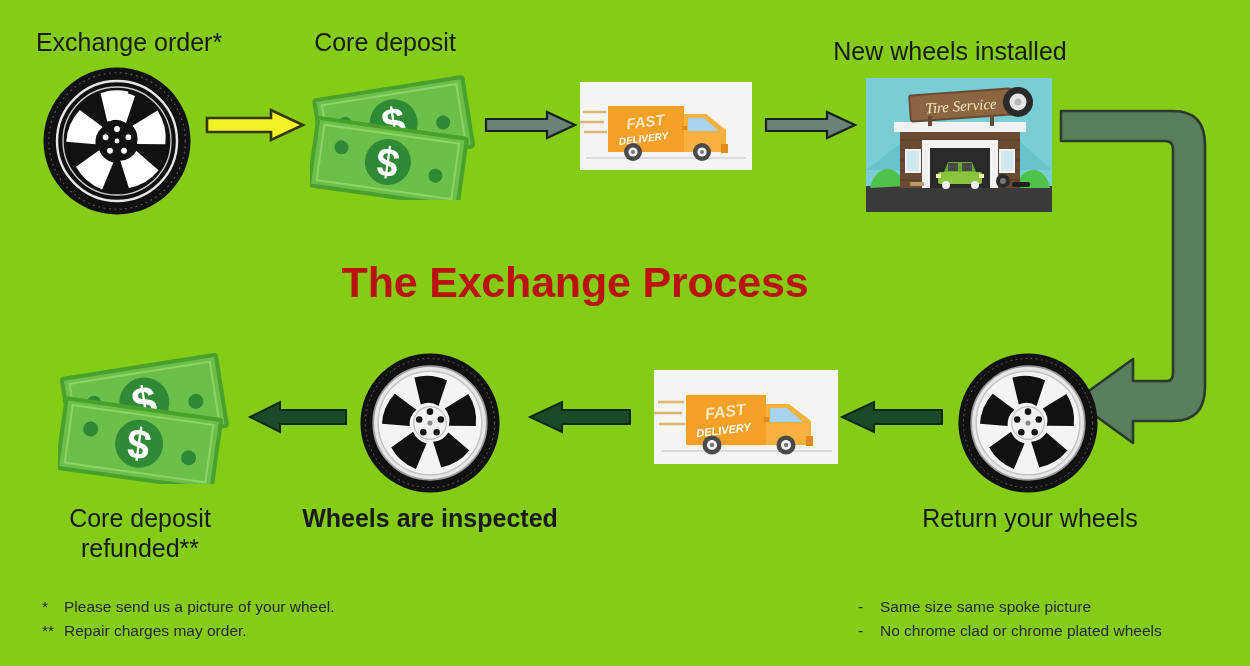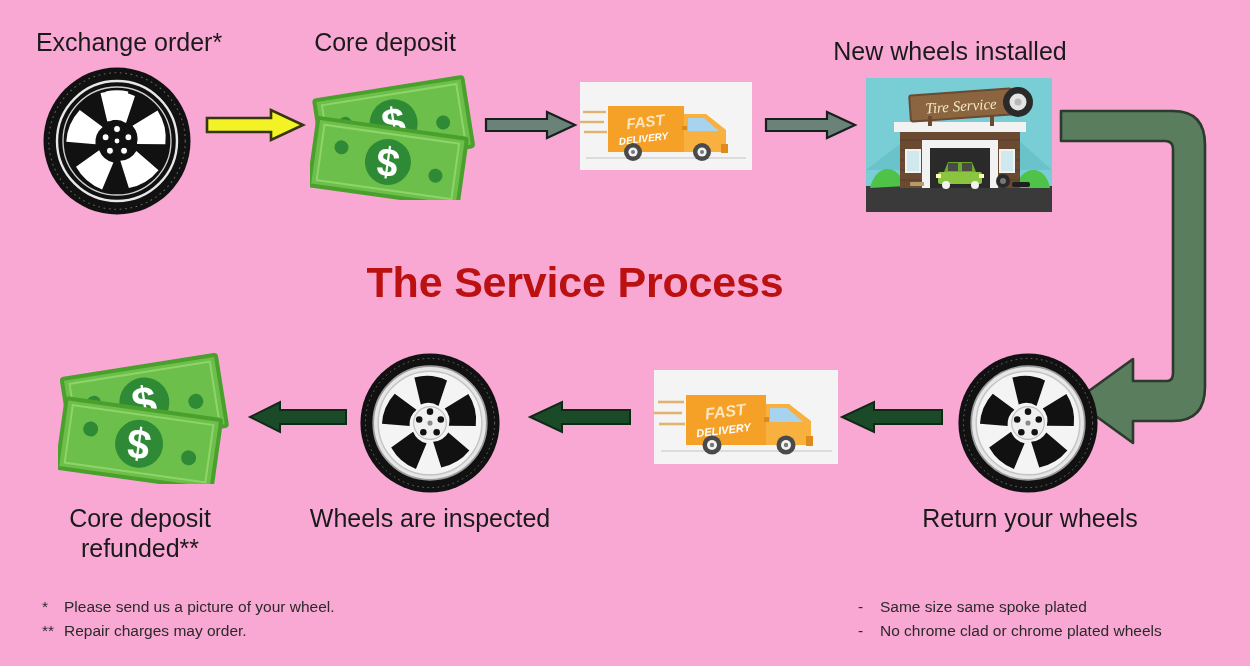--- a/index.html
+++ b/index.html
@@ -7,21 +7,21 @@
     padding: 0;
     background: #ffffff;
   }
   body {
     font-family: "Liberation Sans", sans-serif;
   }
   #canvas {
     position: relative;
     width: 1250px;
     height: 666px;
-    background: #f9a8d4;
+    background: #84cc16;
     overflow: hidden;
   }
   .abs { position: absolute; }
 
   .label {
     color: #1a1a1a;
     font-size: 25px;
     font-weight: 400;
     line-height: 1.18;
     text-align: center;
@@ -265,21 +265,21 @@
                L 78,276
                L 112,276
                Q 118,276 118,268
                L 118,44
                Q 118,36 110,36
                L 6,36
                Z" fill="#5a7d5e" stroke="#2a3a2c" stroke-width="2.6" stroke-linejoin="round"></path>
     </svg>
   </div>
 
-  <div class="abs title" style="left:0px; top:258px; width:1150px; text-align:center;">The Service Process</div>
+  <div class="abs title" style="left:0px; top:258px; width:1150px; text-align:center;">The Exchange Process</div>
 
   <div class="money" style="left:58px; top:352px; width:178px; height:132px;">
     <svg viewBox="0 0 178 132">
       <g transform="rotate(-9 89 48)">
         <rect x="8" y="14" width="156" height="72" rx="2" fill="#6cbf4a" stroke="#4aa02c" stroke-width="4"></rect>
         <rect x="15" y="20" width="142" height="60" fill="none" stroke="#8fd46a" stroke-width="2"></rect>
         <circle cx="86" cy="50" r="25" fill="#2f8a36"></circle>
         <text x="86" y="65" font-family="'Liberation Sans',sans-serif" font-size="44" font-weight="bold" fill="#ffffff" text-anchor="middle">$</text>
         <circle cx="36" cy="43" r="7.5" fill="#2f8a36"></circle>
         <circle cx="137" cy="57" r="7.5" fill="#2f8a36"></circle>
@@ -394,35 +394,35 @@
       </g>
       <circle cx="50" cy="50" r="1.8" fill="#8a8a8a"></circle>
     </svg>
   </div>
 
   <div class="abs label wrap" style="left:20px; top:504px; width:240px;">
     <div>Core deposit</div>
     <div>refunded**</div>
   </div>
 
-  <div class="abs label" style="left:292px; top:504px; width:276px;">Wheels are inspected</div>
+  <div class="abs label" style="left:292px; top:504px; width:276px;font-weight:bold;">Wheels are inspected</div>
 
   <div class="abs label" style="left:890px; top:504px; width:280px;text-align:center;">Return your wheels</div>
 
   <div class="abs" style="left:30px; top:595px; width:430px;margin-left:12px;">
     <div class="foot">
       <span class="mk">*</span><span>Please send us a picture of your wheel.</span>
     </div>
     <div class="foot">
       <span class="mk">**</span><span>Repair charges may order.</span>
     </div>
   </div>
 
   <div class="abs" style="left:858px; top:595px; width:390px;">
     <div class="foot">
-      <span class="mk">-</span><span>Same size same spoke plated</span>
+      <span class="mk">-</span><span>Same size same spoke picture</span>
     </div>
     <div class="foot">
       <span class="mk">-</span><span>No chrome clad or chrome plated wheels</span>
     </div>
   </div>
 
 </div>
 
 </body></html>

